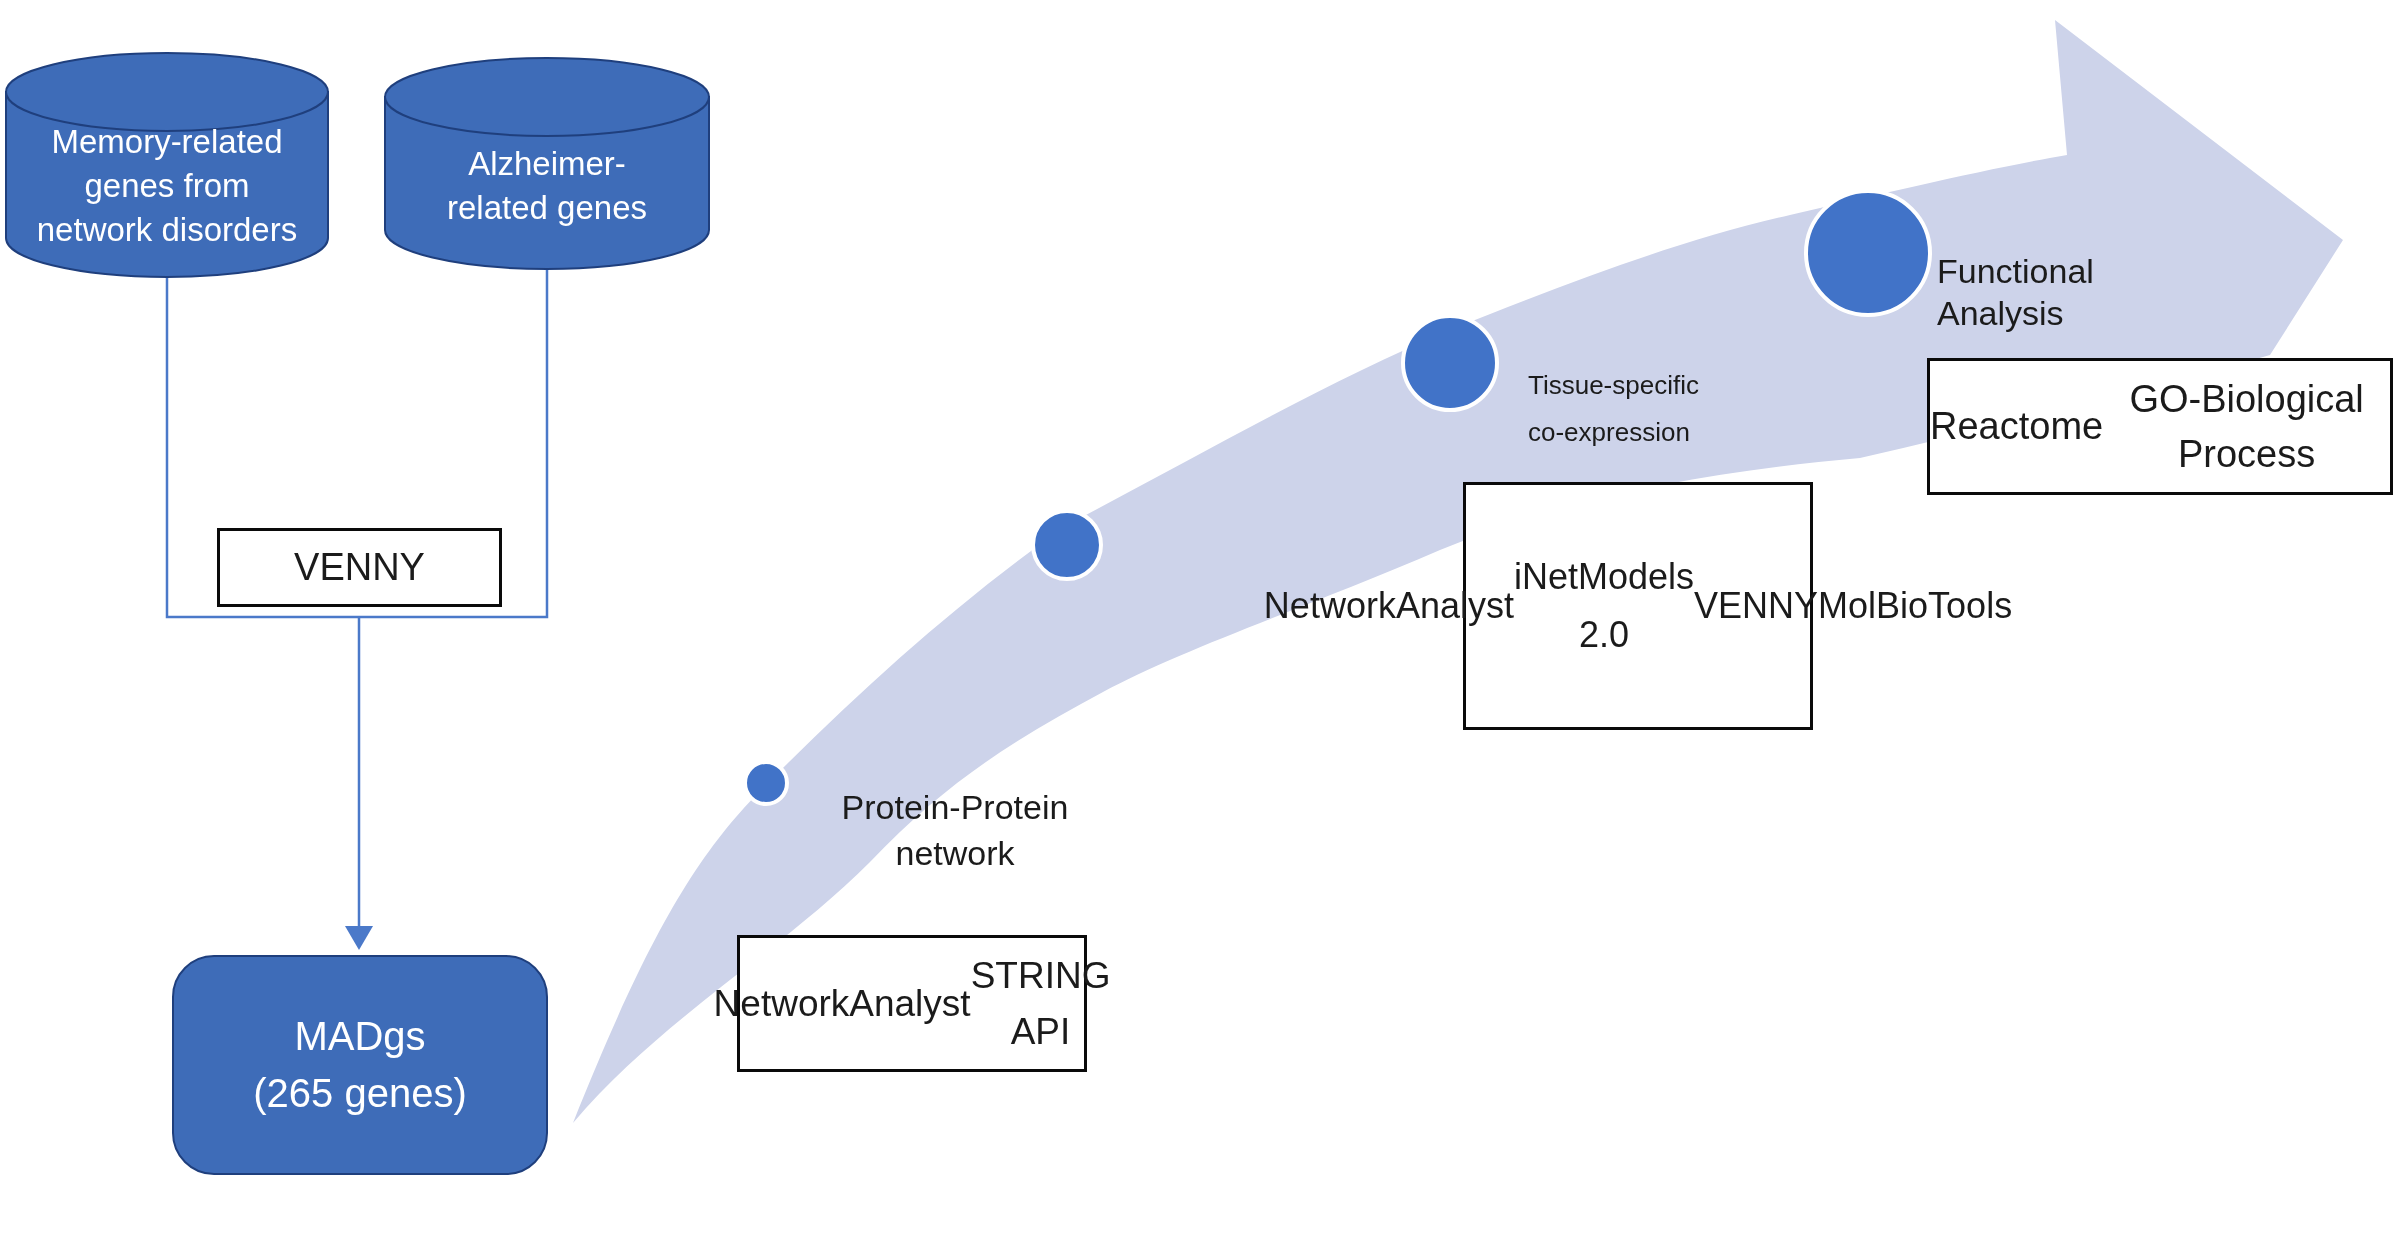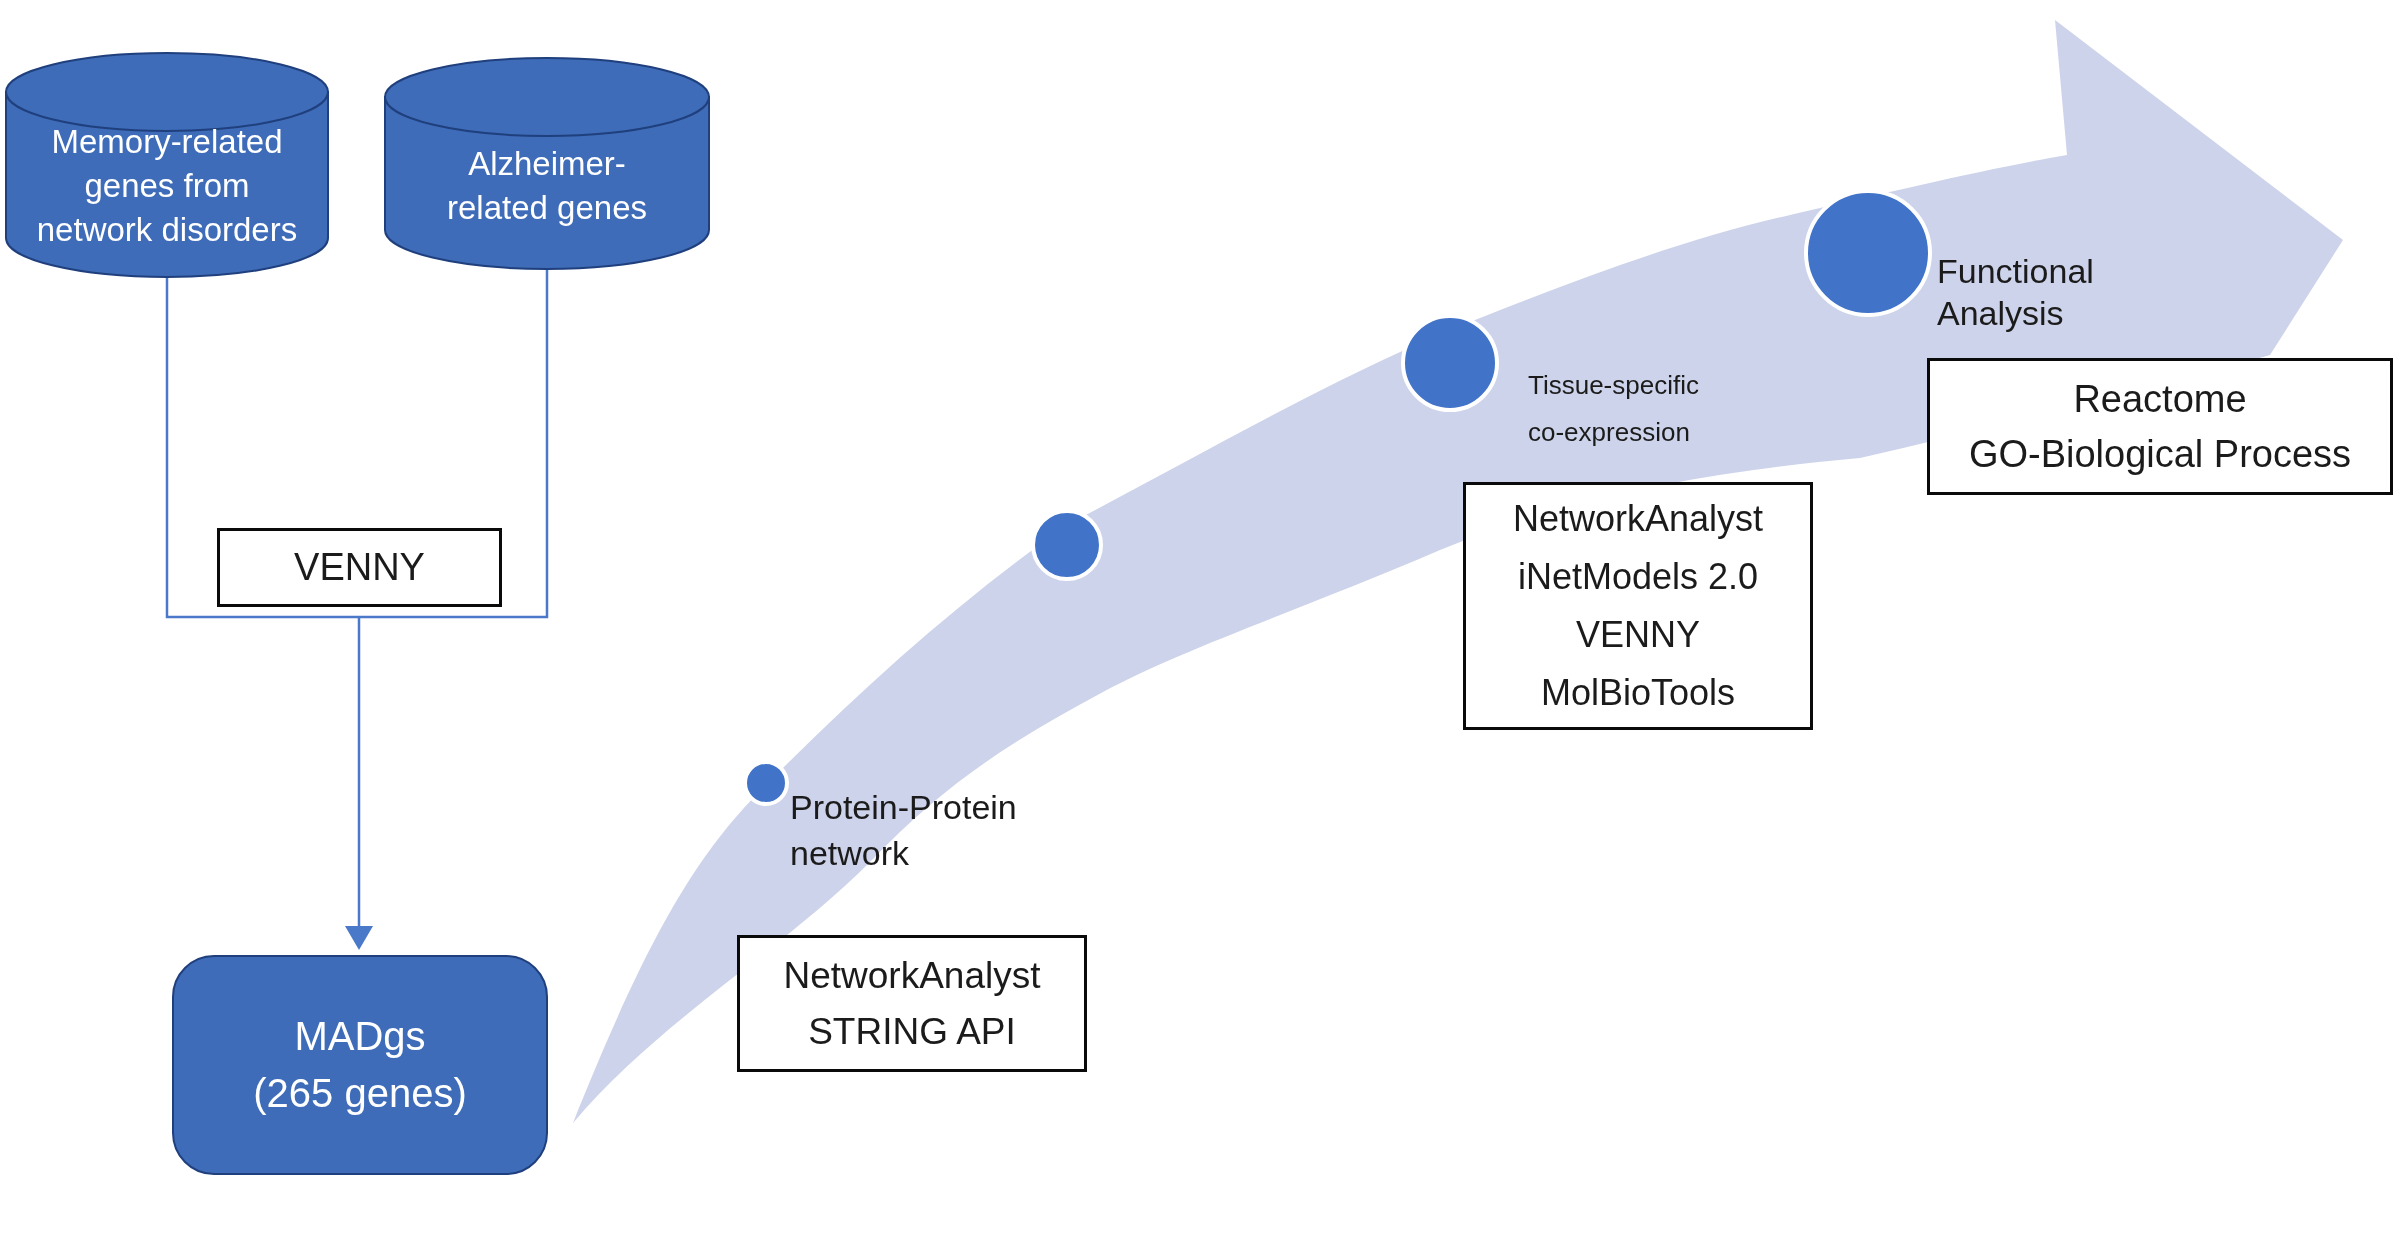--- a/index.html
+++ b/index.html
@@ -35,21 +35,21 @@
   .cyl-label {
     color: var(--shape-text);
     font-size: 33px;
     line-height: 44px;
     text-align: center;
   }
   .tool-box {
     background: #ffffff;
     border: 3px solid var(--box-border);
     display: flex;
-    flex-direction: column;
+    flex-direction: row;
     align-items: center;
     justify-content: center;
     text-align: center;
     color: var(--label-text);
   }
   .venny-box { font-size: 38px; }
   .result-box {
     background: var(--shape-fill);
     border: 2px solid var(--shape-border);
     border-radius: 42px;
@@ -131,21 +131,21 @@
 
   <div class="overlay tool-box venny-box" style="left:217px; top:528px; width:285px; height:79px;">
     <div>VENNY</div>
   </div>
 
   <div class="overlay result-box" style="left:172px; top:955px; width:376px; height:220px;">
     <div>MADgs</div>
     <div>(265 genes)</div>
   </div>
 
-  <div class="overlay step-label step-label-1" style="left:790px; top:784px; width:330px;">
+  <div class="overlay step-label step-label-1" style="left:790px; top:784px; width:330px;text-align:center;">
     <div>Protein-Protein</div>
     <div>network</div>
   </div>
   <div class="overlay tool-box box-1" style="left:737px; top:935px; width:350px; height:137px;">
     <div>NetworkAnalyst</div>
     <div>STRING API</div>
   </div>
 
 
   <div class="overlay step-label step-label-3" style="left:1500px; top:362px; width:330px;">

